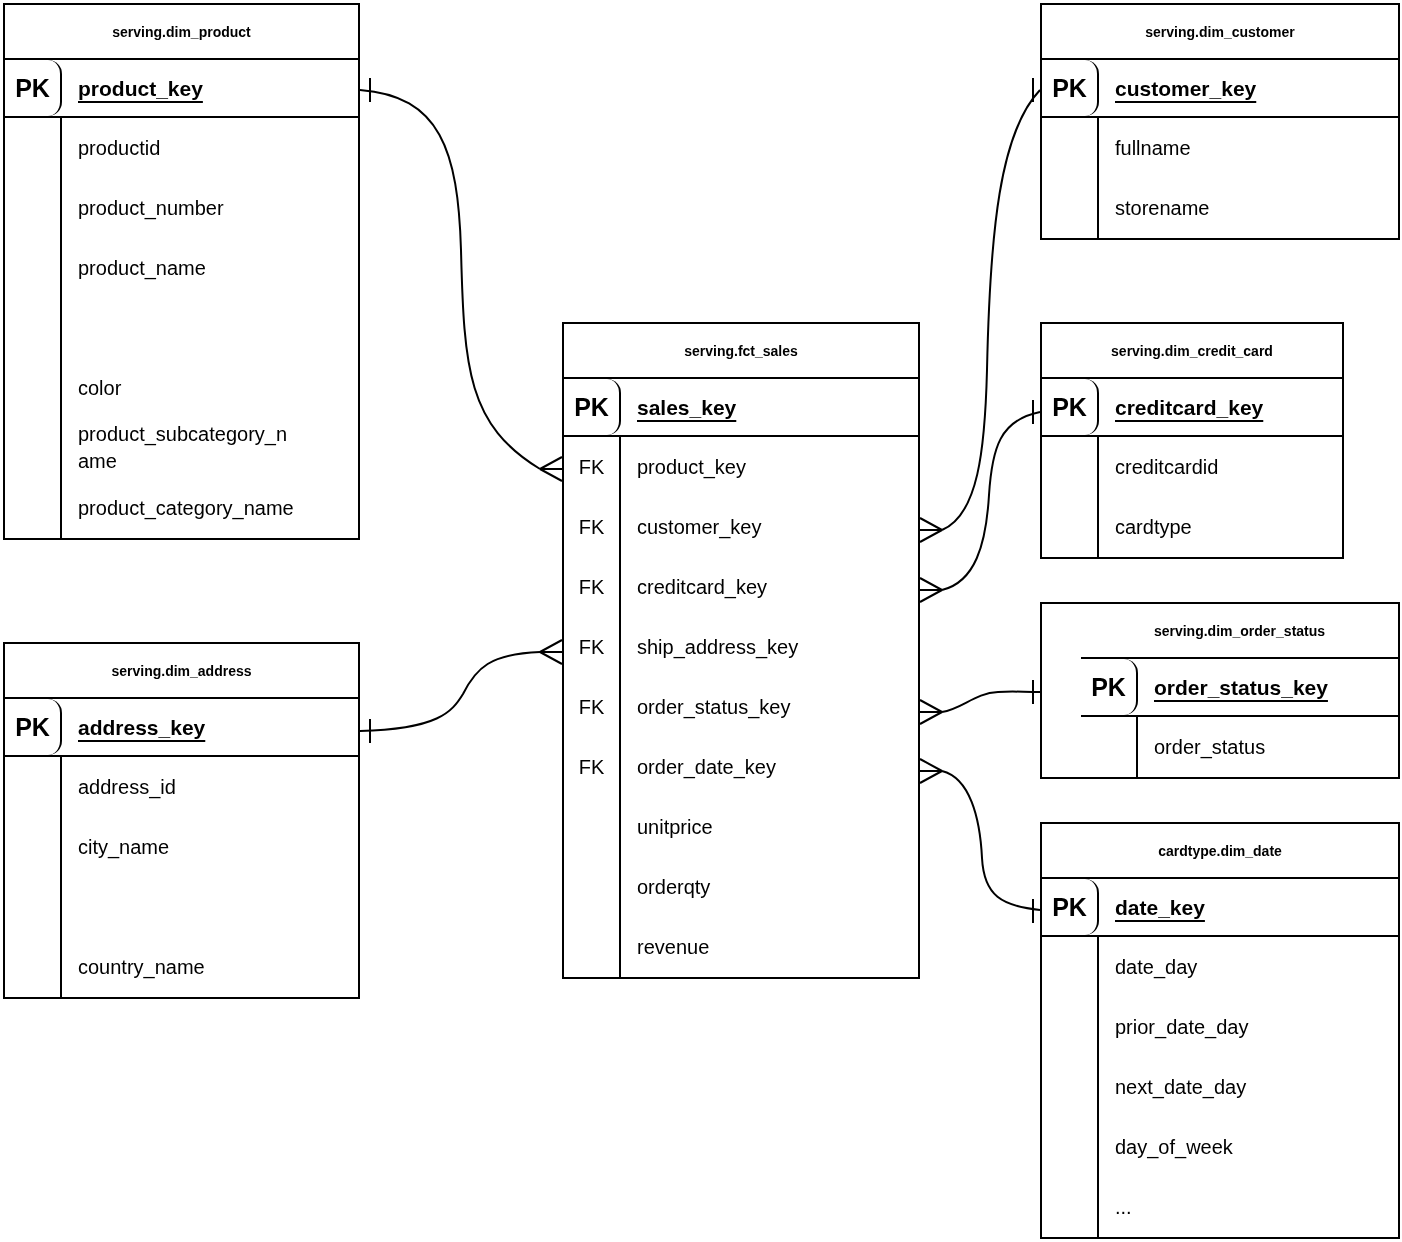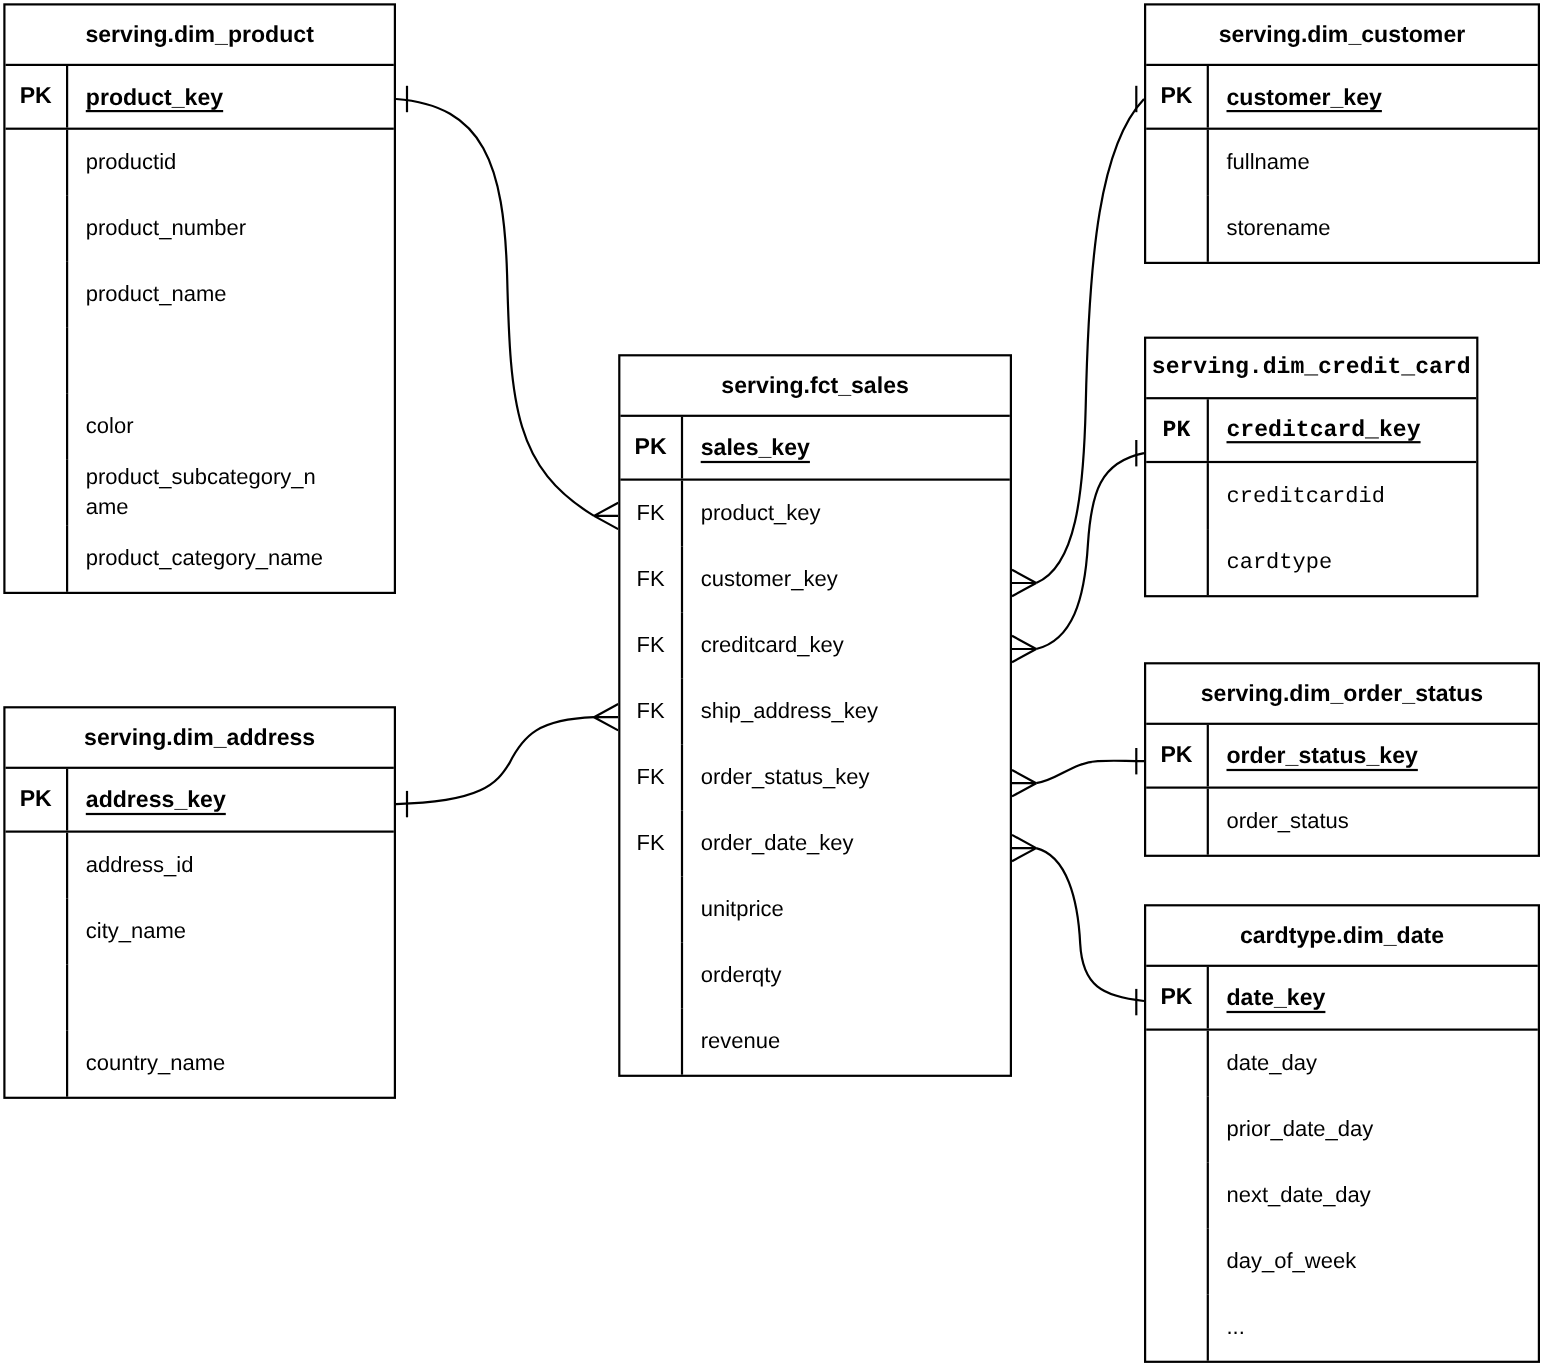--- a/index.html
+++ b/index.html
@@ -20,39 +20,39 @@
     background: #fff;
     border: 2px solid #000;
   }
   .t-title {
     height: 55px;
     border-bottom: 2px solid #000;
     display: flex;
     align-items: center;
     justify-content: center;
     font-weight: bold;
-    font-size: 21px;
+    font-size: 14px;
     white-space: nowrap;
   }
   .t-pkrow {
     display: flex;
     height: 58px;
     border-bottom: 2px solid #000;
   }
   .t-row { display: flex; min-height: 60px; }
   .keycol {
     width: 57px;
     flex: none;
     border-right: 2px solid #000;
     display: flex;
     align-items: center;
     justify-content: center;
     font-size: 20px;
   }
-  .pk-label { font-weight: bold; font-size: 21px; }
+  .pk-label { font-weight: bold; font-size: 25px; border-radius: 14px; }
   .namecol {
     flex: 1;
     display: flex;
     align-items: center;
     padding-left: 16px;
     font-size: 20px;
     line-height: 27px;
   }
   .pk-name {
     font-weight: bold;
@@ -195,37 +195,37 @@
     <div class="t-row">
       <div class="keycol"></div>
       <div class="namecol">orderqty</div>
     </div>
     <div class="t-row">
       <div class="keycol"></div>
       <div class="namecol">revenue</div>
     </div>
   </div>
 
-  <div class="tbl" style="left:1040px; top:306px; width:304px;font-family:Liberation Mono, monospace;">
+  <div class="tbl" style="left:1040px; top:322px; width:304px;">
     <div class="t-title">serving.dim_credit_card</div>
     <div class="t-pkrow">
       <div class="keycol pk-label">PK</div>
       <div class="namecol pk-name">creditcard_key</div>
     </div>
     <div class="t-row">
       <div class="keycol"></div>
       <div class="namecol">creditcardid</div>
     </div>
     <div class="t-row">
       <div class="keycol"></div>
       <div class="namecol">cardtype</div>
     </div>
   </div>
 
-  <div class="tbl" style="left:1040px; top:602px; width:360px;">
+  <div class="tbl" style="left:1040px; top:602px; width:360px;padding-left:39px;">
     <div class="t-title">serving.dim_order_status</div>
     <div class="t-pkrow">
       <div class="keycol pk-label">PK</div>
       <div class="namecol pk-name">order_status_key</div>
     </div>
     <div class="t-row">
       <div class="keycol"></div>
       <div class="namecol">order_status</div>
     </div>
   </div>

